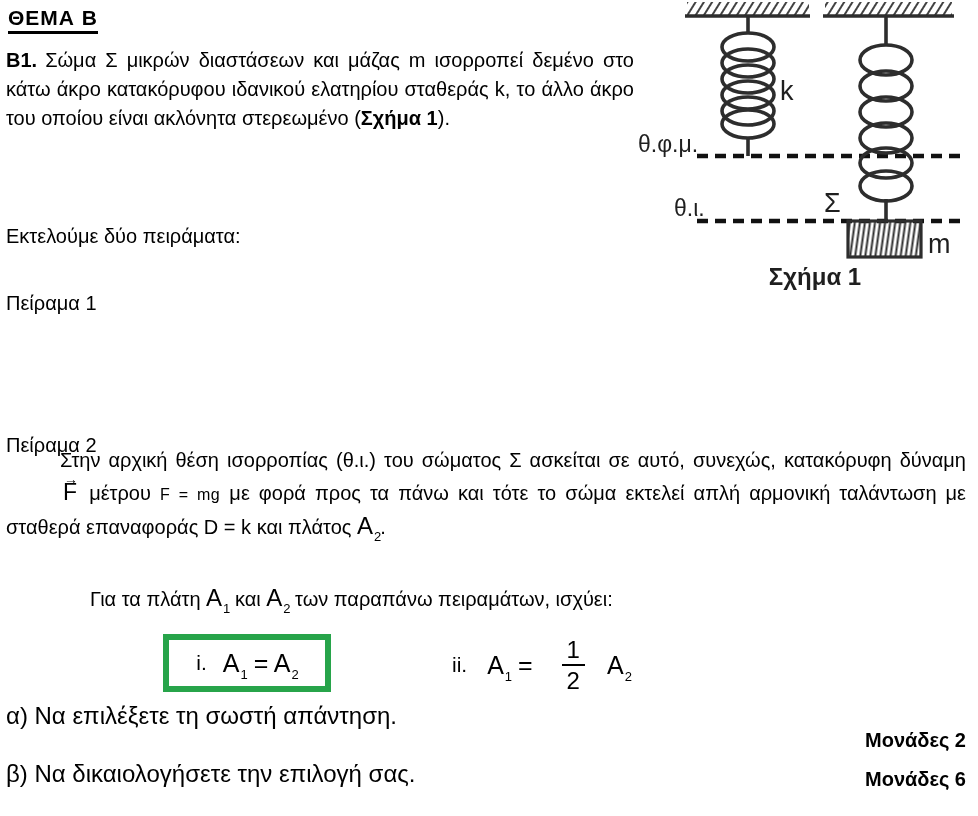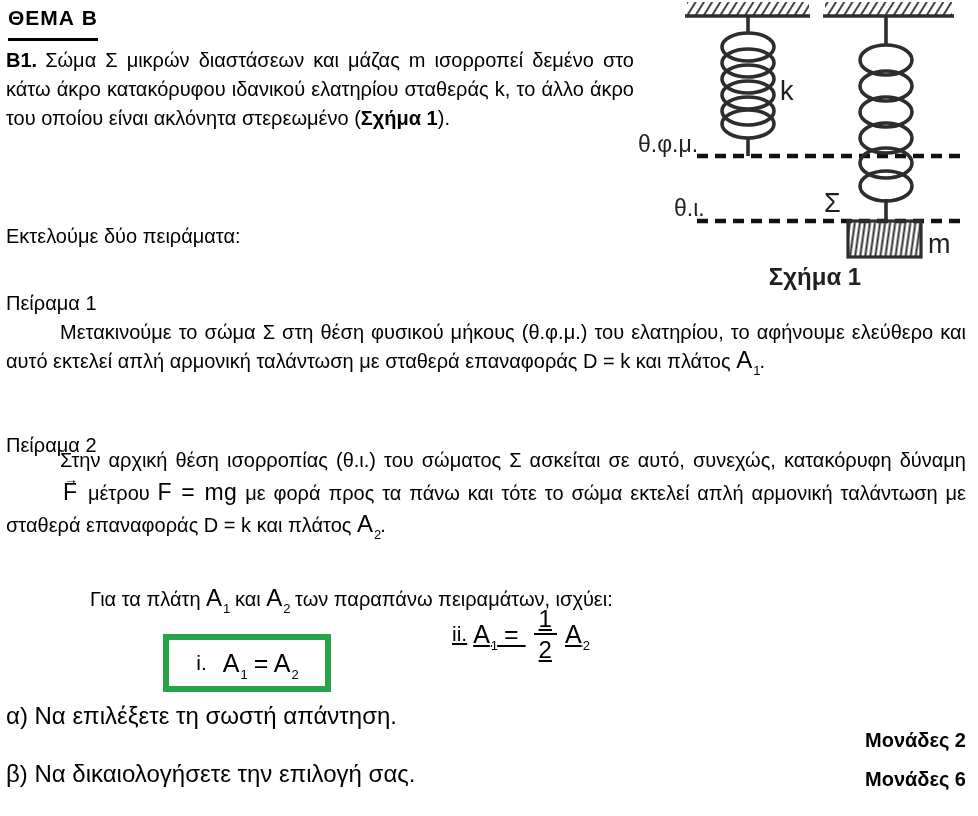--- a/index.html
+++ b/index.html
@@ -6,21 +6,21 @@
   .page {
     position:relative; width:978px; height:816px; background:#ffffff;
     font-family:"Liberation Sans", sans-serif; color:#000;
     overflow:hidden;
   }
   p { margin:0; }
 
   .doc-title {
     position:absolute; left:8px; top:6px;
     font-size:21px; font-weight:bold; letter-spacing:1px;
-    border-bottom:3px solid #000; padding-bottom:8px;
+    border-bottom:3px solid #000; padding-bottom:1px;
   }
 
   .b1-para {
     position:absolute; left:6px; top:46px; width:628px;
     font-size:20px; line-height:29px; text-align:justify;
   }
   .b1-label { font-weight:bold; margin-right:8px; }
   .bold { font-weight:bold; }
 
   .figure-svg { position:absolute; left:630px; top:0px; }
@@ -42,33 +42,33 @@
   sub.ssub {
     font-size:13px; vertical-align:baseline;
     position:relative; top:7px; left:1px;
   }
 
   .vec { display:inline-block; position:relative; font-size:23px; margin:0 3px; }
   .vec::before {
     content:"\2192"; position:absolute; left:1px; top:-13px;
     font-size:14px; letter-spacing:-1px;
   }
-  .frm { font-size:23px; letter-spacing:0.5px; }
+  .frm { font-size:16px; letter-spacing:0.5px; }
 
   .question-line { position:absolute; left:90px; top:586px; font-size:20px; }
 
   .opt { display:flex; align-items:center; }
   .opt-prefix { font-size:21px; }
   .opt-formula { font-size:25px; white-space:pre; }
   .opt-i {
     position:absolute; left:163px; top:634px; width:168px; height:58px;
     border:6px solid #27a44a; box-sizing:border-box;
     justify-content:center; gap:16px; background:#fff;
   }
-  .opt-ii { position:absolute; left:452px; top:594px; height:80px; gap:6px;text-decoration:underline; }
+  .opt-ii { position:absolute; left:452px; top:625px; height:80px; gap:20px; }
   .opt-iii { position:absolute; left:710px; top:634px; height:58px; gap:12px; }
 
   .frac {
     display:inline-flex; flex-direction:column; align-items:center;
     font-size:24px; line-height:1.05; margin:0 2px;
   }
   .frac .den { border-top:2.5px solid #000; padding:2px 5px 0; }
   .frac .num { padding:0 5px 2px; }
 
   .task-line { position:absolute; left:6px; font-size:24px; }
@@ -137,21 +137,20 @@
     <text class="fig-label" x="674" y="216" font-size="23">θ.ι.</text>
     <text class="fig-label" x="780" y="100" font-size="27">k</text>
     <text class="fig-label" x="824" y="212" font-size="27">Σ</text>
     <text class="fig-label" x="928" y="253" font-size="27">m</text>
     <text class="fig-label" x="815" y="285" font-size="24" font-weight="bold" text-anchor="middle">Σχήμα 1</text>
   </svg>
 
   <p class="intro-line">Εκτελούμε δύο πειράματα:</p>
 
   <p class="exp-title exp1-title">Πείραμα 1</p>
-  <p class="exp-body exp1-body"><span>Μετακινούμε το σώμα Σ στη θέση φυσικού μήκους (θ.φ.μ.) του ελατηρίου, το αφήνουμε ελεύθερο και αυτό εκτελεί απλή αρμονική ταλάντωση με σταθερά επαναφοράς D = k και πλάτος </span><span class="mth"><span>A</span><sub class="ssub">1</sub></span><span>.</span></p>
 
   <p class="exp-title exp2-title">Πείραμα 2</p>
   <p class="exp-body exp2-body"><span>Στην αρχική θέση ισορροπίας (θ.ι.) του σώματος Σ ασκείται σε αυτό, συνεχώς, κατακόρυφη δύναμη </span><span class="vec">F</span><span> μέτρου </span><span class="frm">F = mg</span><span> με φορά προς τα πάνω και τότε το σώμα εκτελεί απλή αρμονική ταλάντωση με σταθερά επαναφοράς D = k και πλάτος </span><span class="mth"><span>A</span><sub class="ssub">2</sub></span><span>.</span></p>
 
   <p class="question-line"><span>Για τα πλάτη </span><span class="mth"><span>A</span><sub class="ssub">1</sub></span><span> και </span><span class="mth"><span>A</span><sub class="ssub">2</sub></span><span> των παραπάνω πειραμάτων, ισχύει:</span></p>
 
   <div class="opt opt-i">
     <span class="opt-prefix">i.</span>
     <span class="opt-formula"><span>A</span><sub class="ssub">1</sub><span> = </span><span>A</span><sub class="ssub">2</sub></span>
   </div>

